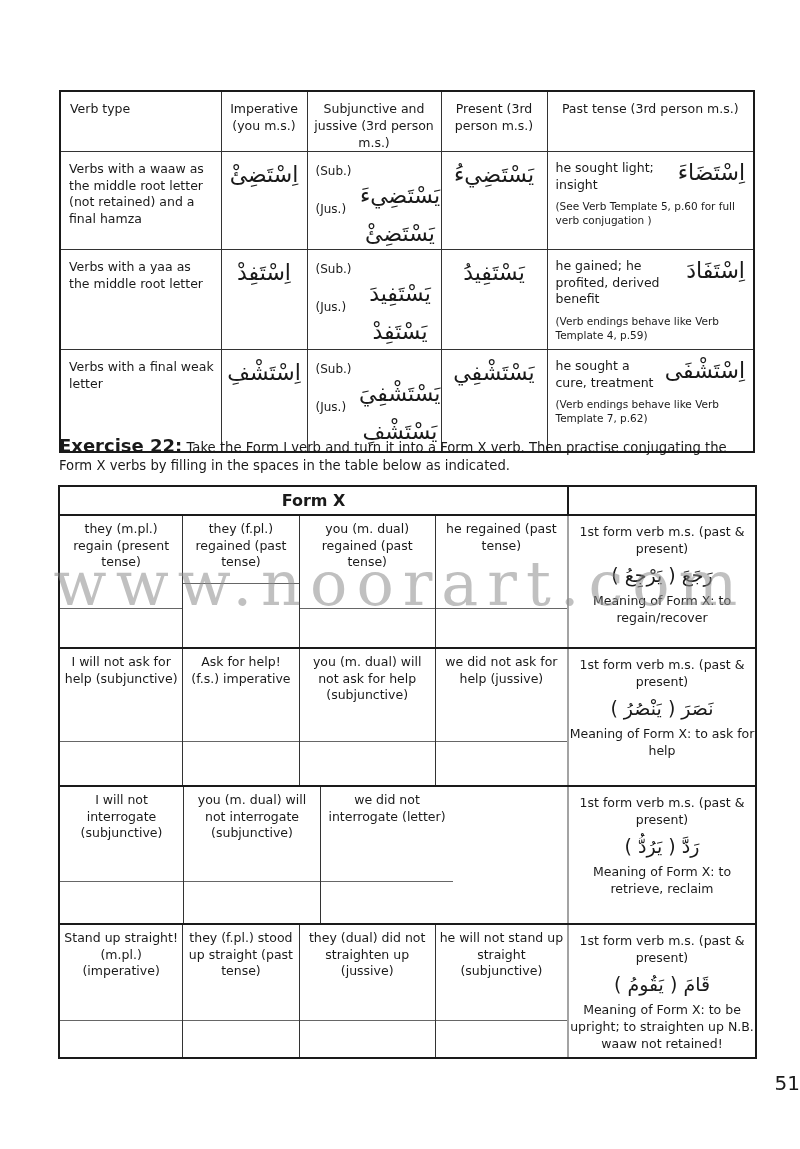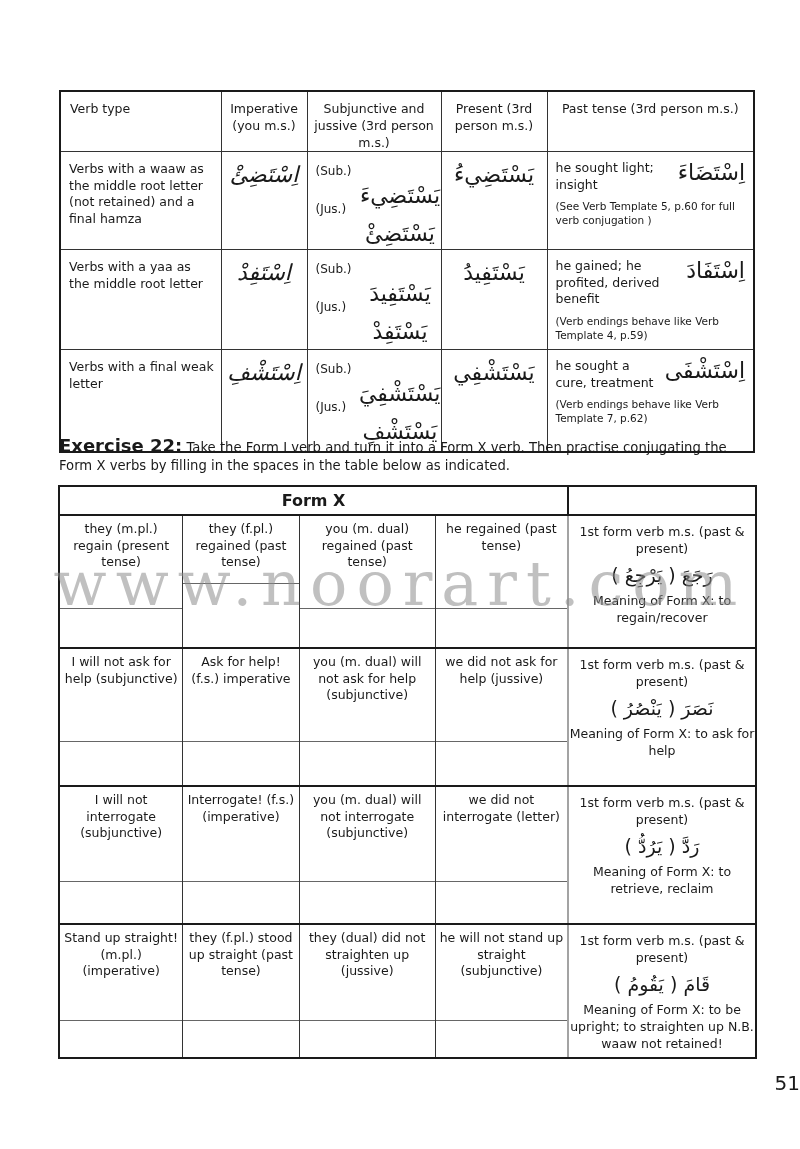--- a/index.html
+++ b/index.html
@@ -8,21 +8,21 @@
   .ar { font-family:"DejaVu Sans", "Liberation Serif", serif; direction:rtl; unicode-bidi:embed; }
 
   
   #verb-table { position:absolute; left:59px; top:90px; width:694px; border-collapse:collapse;
                 border:2px solid #1a1a1a; table-layout:fixed; }
   #verb-table td, #verb-table th { border:1px solid #333; vertical-align:top; padding:0; font-weight:normal; }
   #verb-table th { font-size:12.5px; line-height:17px; height:52px; padding-top:8px; box-sizing:border-box; }
   #verb-table th.left { text-align:left; padding-left:9px; }
   #verb-table th.center { text-align:center; }
   .vt-type { font-size:12.5px; line-height:16.5px; padding:9px 6px 0 8px !important; }
-  .vt-imp { text-align:center;font-style:italic; }
+  .vt-imp { text-align:center; }
   .vt-imp .ar { font-size:22px; display:block; padding-top:10px; text-align:center; }
   .vt-subj { position:relative; }
   .subj-line { display:flex; align-items:center; height:38px; padding-left:8px; }
   .subj-line .lbl { font-size:12px; width:44px; }
   .subj-line .ar { font-size:22px; flex:1; text-align:center;margin-top:48px; }
   .vt-pres .ar { font-size:22px; display:block; text-align:center; padding-top:10px; }
   .vt-past { position:relative; }
   .past-top { display:flex; justify-content:space-between; padding:8px 8px 0 8px; }
   .past-top .mean { font-size:12.5px; line-height:16.5px; width:125px; }
   .past-top .ar { font-size:22px; }
@@ -220,24 +220,20 @@
       <div>Meaning of Form X: to ask for help</div>
     </div>
   </div>
 
   <div class="fx-block" style="height:136px">
     <div class="fx-cells">
       <div class="fx-col c1">
           <div class="prompt" style="height:95px">I will not interrogate (subjunctive)</div>
           <div class="answer"></div>
         </div>
-      <div class="fx-col c2">
-          <div class="prompt" style="height:95px">Interrogate! (f.s.) (imperative)</div>
-          <div class="answer"></div>
-        </div>
       <div class="fx-col c3">
           <div class="prompt" style="height:95px">you (m. dual) will not interrogate (subjunctive)</div>
           <div class="answer"></div>
         </div>
       <div class="fx-col c4">
           <div class="prompt" style="height:95px">we did not interrogate (letter)</div>
           <div class="answer"></div>
         </div>
     </div>
     <div class="fx-info">

